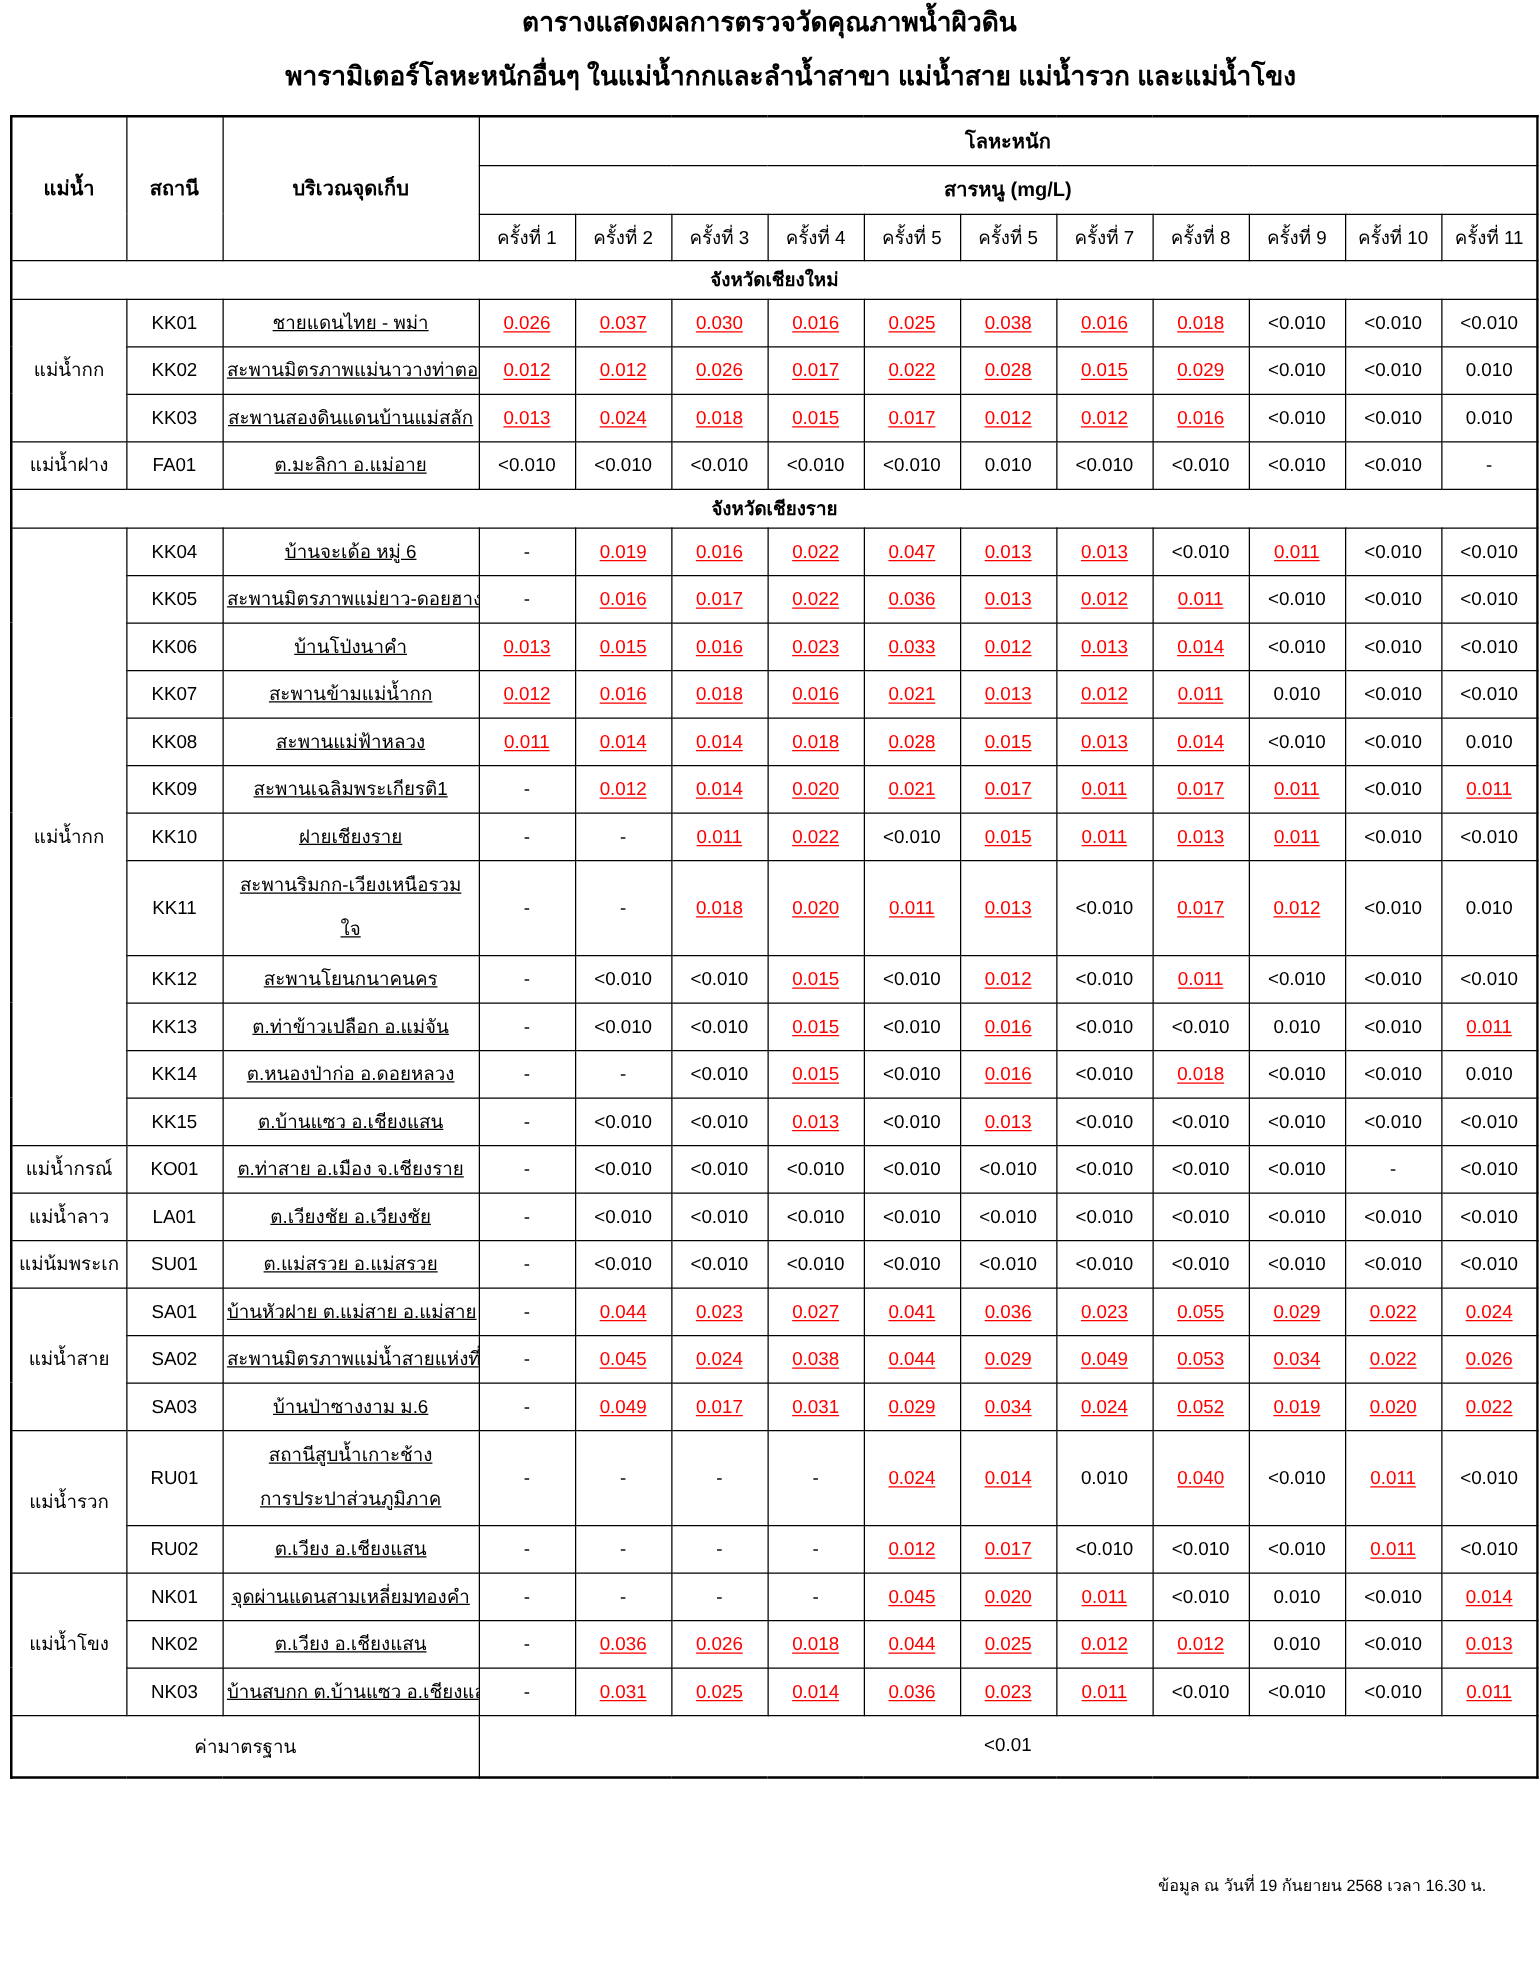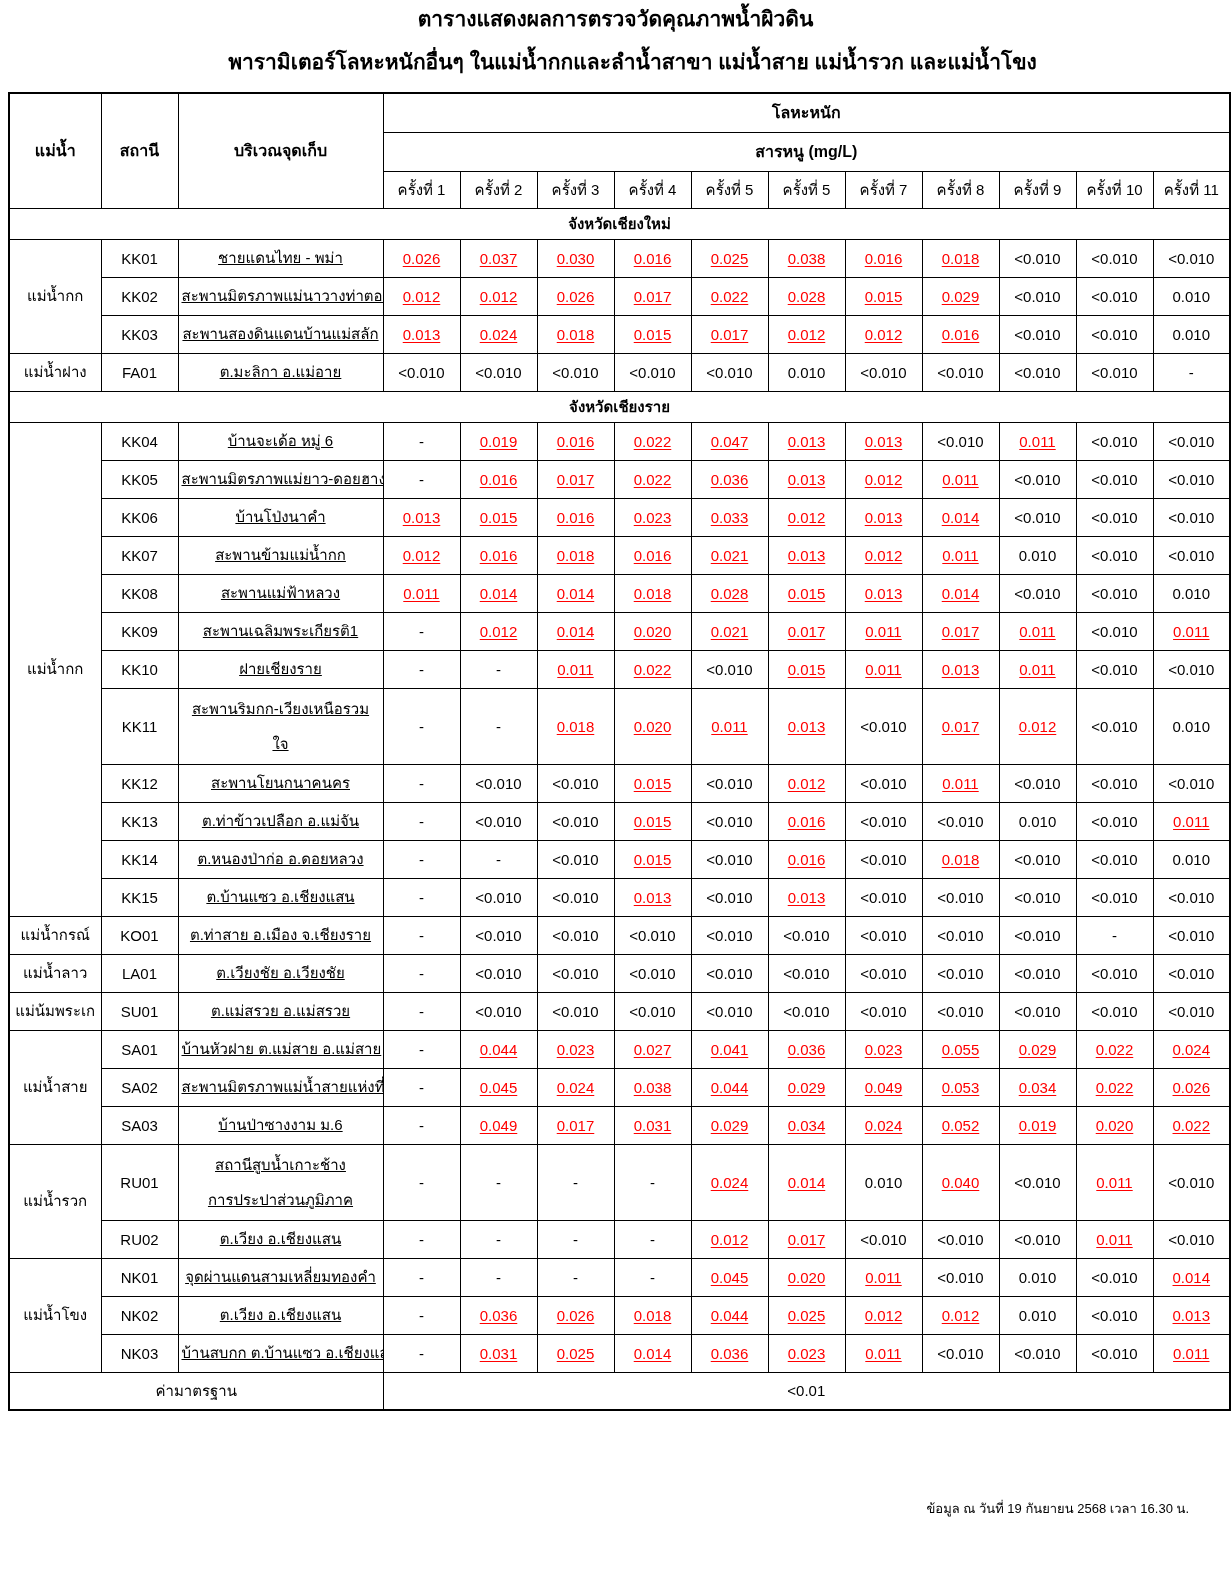--- a/index.html
+++ b/index.html
@@ -70,21 +70,21 @@
   }
   td.cell-location.multiline {
     white-space: pre-line;
     line-height: 2.35;
   }
   td.cell-value.exceed {
     color: #FF0000;
     text-decoration: underline;
     text-underline-offset: 2px;
   }
-  tr.standard-row { height: 38px; }
+  tr.standard-row { height: 50px; }
   tr.standard-row td { border-top: 2px solid #000; }
   .footnote {
     position: absolute;
     right: 42px;
     top: 1498px;
     font-size: 13px;
     font-weight: normal;
   }
 </style>
 </head>

